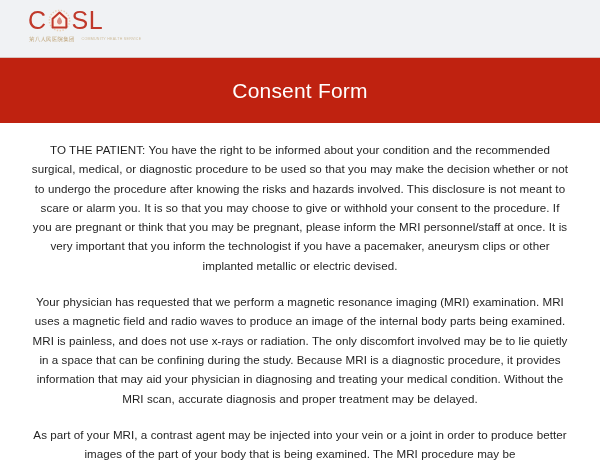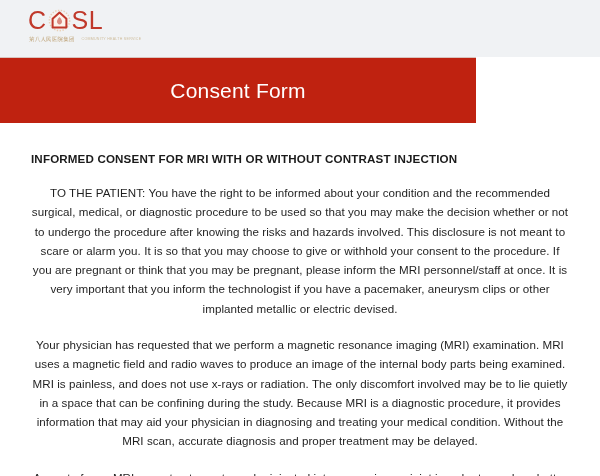--- a/index.html
+++ b/index.html
@@ -77,21 +77,21 @@
     font-size: 3.6px;
     color: #c9b48e;
     letter-spacing: 0.25px;
     white-space: nowrap;
     filter: blur(0.2px);
     opacity: 0.85;
   }
 
   
   .banner {
-    width: 476px;
+    width: 600px;
     height: 66px;
     background: #bf2210;
     display: flex;
     align-items: center;
     justify-content: center;
     box-sizing: border-box;
     border-top: 1px solid #d8c4be;
   }
   .banner-title {
     color: #ffffff;
@@ -160,17 +160,16 @@
       <span class="logo-sub-en">COMMUNITY HEALTH SERVICE</span>
     </div>
   </div>
 </div>
 
 <div class="banner">
   <div class="banner-title">Consent Form</div>
 </div>
 
 <div class="doc">
-  <h1 class="doc-heading">INFORMED CONSENT FOR MRI WITH OR WITHOUT CONTRAST INJECTION</h1>
   <p class="doc-para">TO THE PATIENT: You have the right to be informed about your condition and the recommended surgical, medical, or diagnostic procedure to be used so that you may make the decision whether or not to undergo the procedure after knowing the risks and hazards involved. This disclosure is not meant to scare or alarm you. It is so that you may choose to give or withhold your consent to the procedure. If you are pregnant or think that you may be pregnant, please inform the MRI personnel/staff at once. It is very important that you inform the technologist if you have a pacemaker, aneurysm clips or other implanted metallic or electric devised.</p>
   <p class="doc-para">Your physician has requested that we perform a magnetic resonance imaging (MRI) examination. MRI uses a magnetic field and radio waves to produce an image of the internal body parts being examined. MRI is painless, and does not use x-rays or radiation. The only discomfort involved may be to lie quietly in a space that can be confining during the study. Because MRI is a diagnostic procedure, it provides information that may aid your physician in diagnosing and treating your medical condition. Without the MRI scan, accurate diagnosis and proper treatment may be delayed.</p>
   <p class="doc-para">As part of your MRI, a contrast agent may be injected into your vein or a joint in order to produce better images of the part of your body that is being examined. The MRI procedure may be</p>
 </div>
 
 </body></html>

